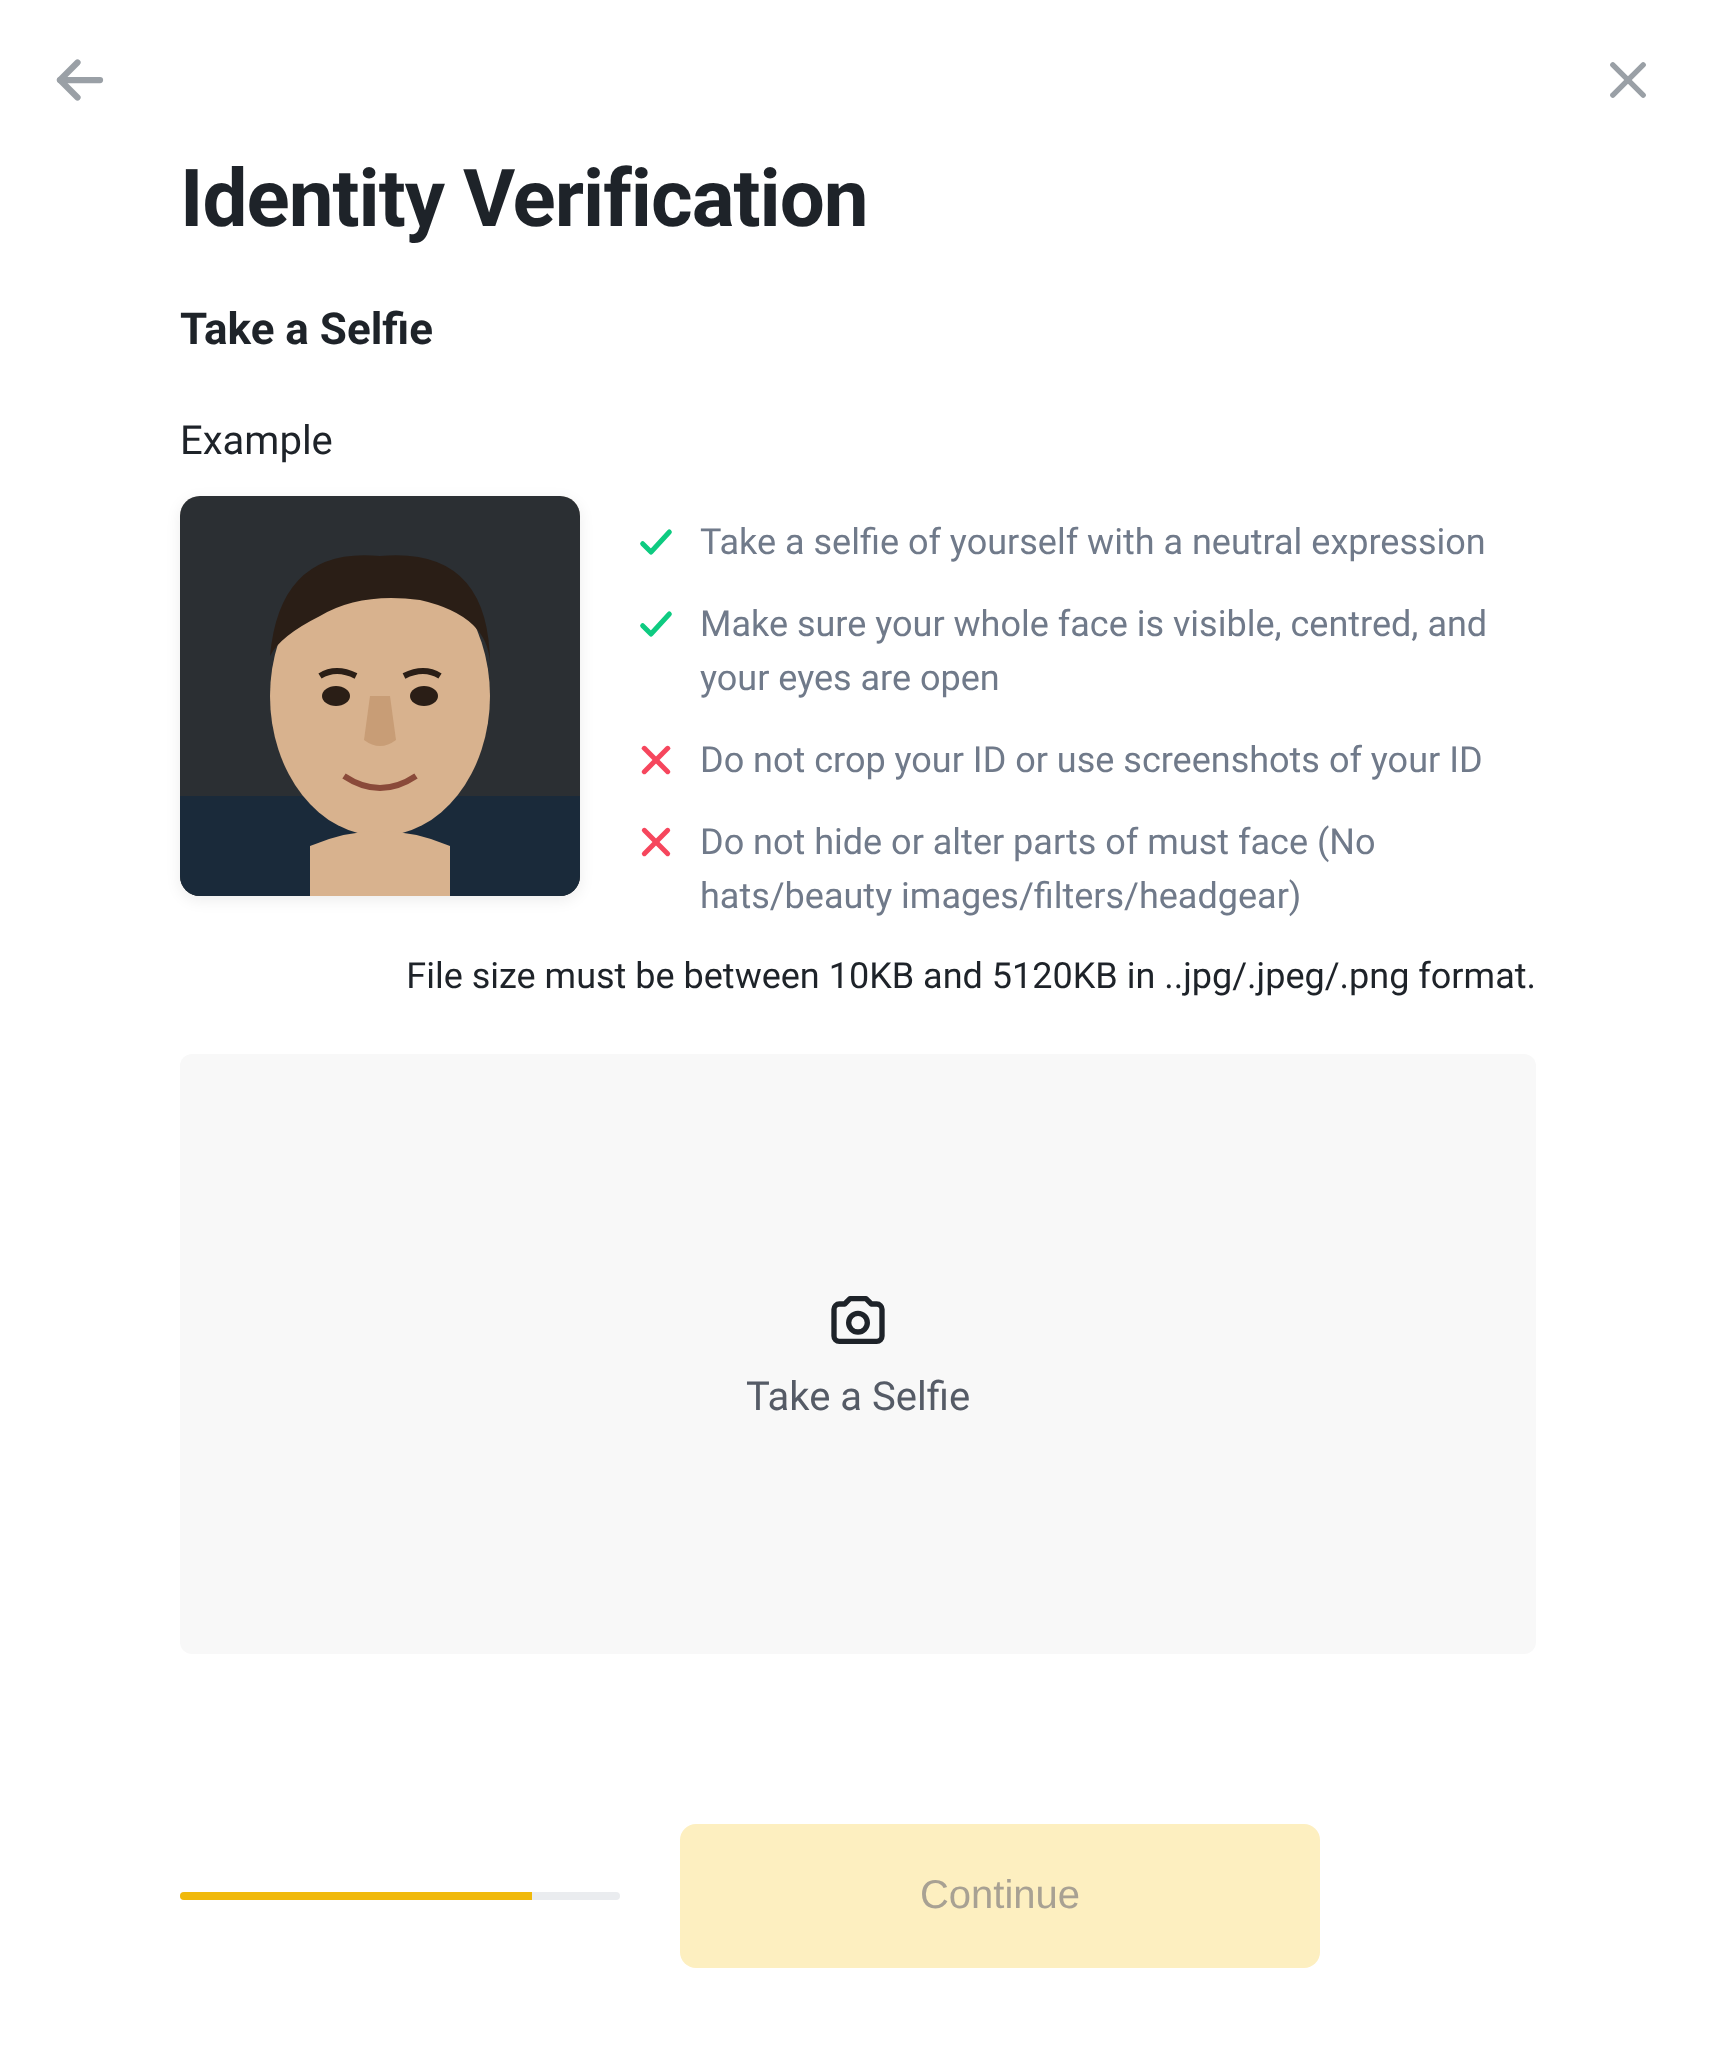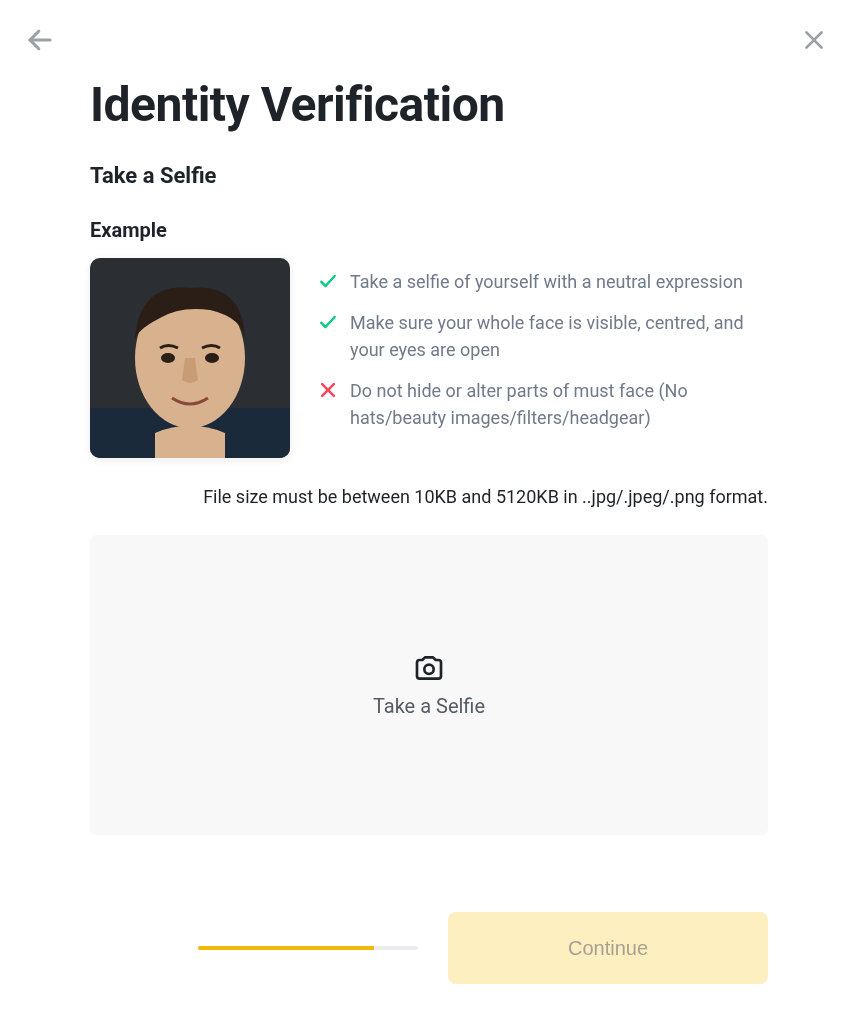--- a/index.html
+++ b/index.html
@@ -23,43 +23,43 @@
     display: flex;
     align-items: center;
     justify-content: center;
     color: #9aa0a6;
     cursor: pointer;
   }
   .content {
     padding: 20px 90px 0 90px;
   }
   h1.title {
-    font-size: 48px;
+    font-size: 40px;
     font-weight: 700;
     color: #1e2329;
     margin-bottom: 30px;
     letter-spacing: -0.5px;
   }
   .subheading {
     font-size: 22px;
     font-weight: 700;
     color: #1e2329;
     margin-bottom: 30px;
   }
   .label-small {
     font-size: 20px;
-    font-weight: 700;
+    font-weight: 400;
     color: #1e2329;
     margin-bottom: 16px;
   }
   .example-row {
     display: flex;
     align-items: flex-start;
     gap: 28px;
-    margin-bottom: 28px;
+    margin-bottom: 16px;
   }
   .example-img {
     width: 200px;
     height: 200px;
     border-radius: 10px;
     background: #e0d6ca;
     box-shadow: 0 2px 8px rgba(0,0,0,0.08);
     flex-shrink: 0;
     overflow: hidden;
   }
@@ -105,21 +105,21 @@
     font-size: 20px;
     color: #555b66;
   }
   .bottom-row {
     position: absolute;
     left: 90px;
     right: 90px;
     bottom: 40px;
     display: flex;
     align-items: center;
-    justify-content: flex-end;
+    justify-content: flex-start;
     gap: 30px;
   }
   .progress {
     flex: 0 0 220px;
     height: 4px;
     background: #eaecef;
     border-radius: 2px;
     overflow: hidden;
   }
   .progress-fill {
@@ -196,20 +196,29 @@
         </span>
         <span>Make sure your whole face is visible, centred, and your eyes are open</span>
       </div>
       <div class="rule">
         <span class="rule-icon">
           <svg width="20" height="20" viewBox="0 0 24 24" fill="none" stroke="#f6465d" stroke-width="3" stroke-linecap="round">
               <line x1="5" y1="5" x2="19" y2="19"></line>
               <line x1="19" y1="5" x2="5" y2="19"></line>
             </svg>
         </span>
+        <span>Do not crop your ID or use screenshots of your ID</span>
+      </div>
+      <div class="rule">
+        <span class="rule-icon">
+          <svg width="20" height="20" viewBox="0 0 24 24" fill="none" stroke="#f6465d" stroke-width="3" stroke-linecap="round">
+              <line x1="5" y1="5" x2="19" y2="19"></line>
+              <line x1="19" y1="5" x2="5" y2="19"></line>
+            </svg>
+        </span>
         <span>Do not hide or alter parts of must face (No hats/beauty images/filters/headgear)</span>
       </div>
     </div>
   </div>
 
   <div class="file-note">File size must be between 10KB and 5120KB in ..jpg/.jpeg/.png format.</div>
 
   <div class="upload-area">
     <svg width="32" height="32" viewBox="0 0 24 24" fill="none" stroke="#1e2329" stroke-width="2" stroke-linecap="round" stroke-linejoin="round">
       <path d="M3 8 a2 2 0 0 1 2 -2 h2 l2 -2 h6 l2 2 h2 a2 2 0 0 1 2 2 v10 a2 2 0 0 1 -2 2 h-14 a2 2 0 0 1 -2 -2 z"></path>

